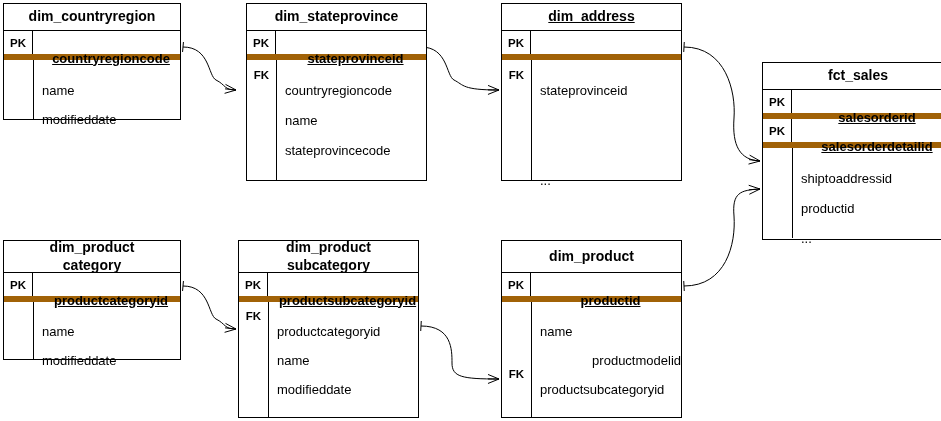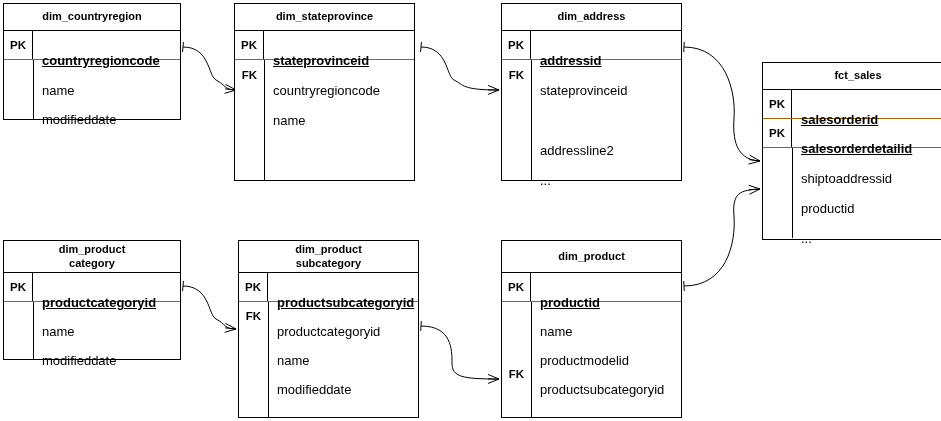--- a/index.html
+++ b/index.html
@@ -32,36 +32,37 @@
     box-sizing: border-box;
     border: 1px solid #000000;
     background: #ffffff;
     z-index: 2;
   }
   .entity-title {
     box-sizing: border-box;
     border-bottom: 1px solid #000000;
     text-align: center;
     font-weight: bold;
-    font-size: 11px;
+    font-size: 14px;
     color: #000000;
     display: flex;
     align-items: center;
     justify-content: center;
     line-height: 1.25;
     white-space: pre-line;
   }
   .row {
     box-sizing: border-box;
     display: flex;
     align-items: center;
     position: relative;
   }
   .row.sep {
-    border-bottom: 1px solid #a16207;
+    border-bottom: 6px solid #a16207;
+    text-align: center;
   }
   .key-cell {
     box-sizing: border-box;
     width: 29px;
     flex: 0 0 29px;
     align-self: stretch;
     display: flex;
     align-items: center;
     justify-content: center;
     font-weight: bold;
@@ -158,62 +159,61 @@
           <div class="row" style="height: 29.5px;">
             <div class="key-cell"></div>
             <div class="attr-cell">name</div>
           </div>
           <div class="row" style="height: 29.5px;">
             <div class="key-cell"></div>
             <div class="attr-cell">modifieddate</div>
           </div>
         </div>
       </div>
-      <div class="entity" style="left: 234px; top: 3px; width: 181px; height: 178px;">
+      <div class="entity" style="left: 246px; top: 3px; width: 181px; height: 178px;">
         <div class="entity-title" style="height: 27px;">dim_stateprovince</div>
         <div class="row sep" style="height: 29px;">
           <div class="key-cell divider">PK</div>
           <div class="attr-cell pk">stateprovinceid</div>
         </div>
         <div class="body-block" style="height: 120px;">
           <div class="body-col-line"></div>
           <div class="row" style="height: 30px;">
             <div class="key-cell">FK</div>
             <div class="attr-cell">countryregioncode</div>
           </div>
           <div class="row" style="height: 30px;">
             <div class="key-cell"></div>
             <div class="attr-cell">name</div>
           </div>
           <div class="row" style="height: 30px;">
             <div class="key-cell"></div>
+            <div class="attr-cell">stateprovincecode</div>
           </div>
           <div class="row" style="height: 30px;">
             <div class="key-cell"></div>
           </div>
         </div>
       </div>
       <div class="entity" style="left: 501px; top: 3px; width: 181px; height: 178px;">
-        <div class="entity-title" style="height: 27px;">dim_address</div>
-        <div class="row sep" style="height: 29px;">
-          <div class="key-cell divider">PK</div>
-          <div class="attr-cell pk">addressid</div>
+        <div class="entity-title" style="height: 27px; text-decoration: underline;">dim_address</div>
+        <div class="row sep" style="height: 29px;">
+          <div class="key-cell divider">PK</div>
         </div>
         <div class="body-block" style="height: 120px;">
           <div class="body-col-line"></div>
           <div class="row" style="height: 30px;">
             <div class="key-cell">FK</div>
             <div class="attr-cell">stateprovinceid</div>
           </div>
           <div class="row" style="height: 30px;">
             <div class="key-cell"></div>
           </div>
           <div class="row" style="height: 30px;">
             <div class="key-cell"></div>
-            <div class="attr-cell">addressline2</div>
           </div>
           <div class="row" style="height: 30px;">
             <div class="key-cell"></div>
             <div class="attr-cell">...</div>
           </div>
         </div>
       </div>
       <div class="entity" style="left: 762px; top: 62px; width: 192px; height: 178px;">
         <div class="entity-title" style="height: 27px;">fct_sales</div>
         <div class="row sep" style="height: 29px;">
@@ -291,21 +291,21 @@
         <div class="row sep" style="height: 29px;">
           <div class="key-cell divider">PK</div>
           <div class="attr-cell pk">productid</div>
         </div>
         <div class="body-block" style="height: 115px;">
           <div class="body-col-line"></div>
           <div class="row" style="height: 28.75px;">
             <div class="key-cell"></div>
             <div class="attr-cell">name</div>
           </div>
-          <div class="row" style="height: 28.75px;">
+          <div class="row" style="height: 28.75px; text-align: right;">
             <div class="key-cell"></div>
             <div class="attr-cell">productmodelid</div>
           </div>
           <div class="row" style="height: 28.75px;">
             <div class="key-cell">FK</div>
             <div class="attr-cell">productsubcategoryid</div>
           </div>
           <div class="row" style="height: 28.75px;">
             <div class="key-cell"></div>
             <div class="attr-cell">...</div>

